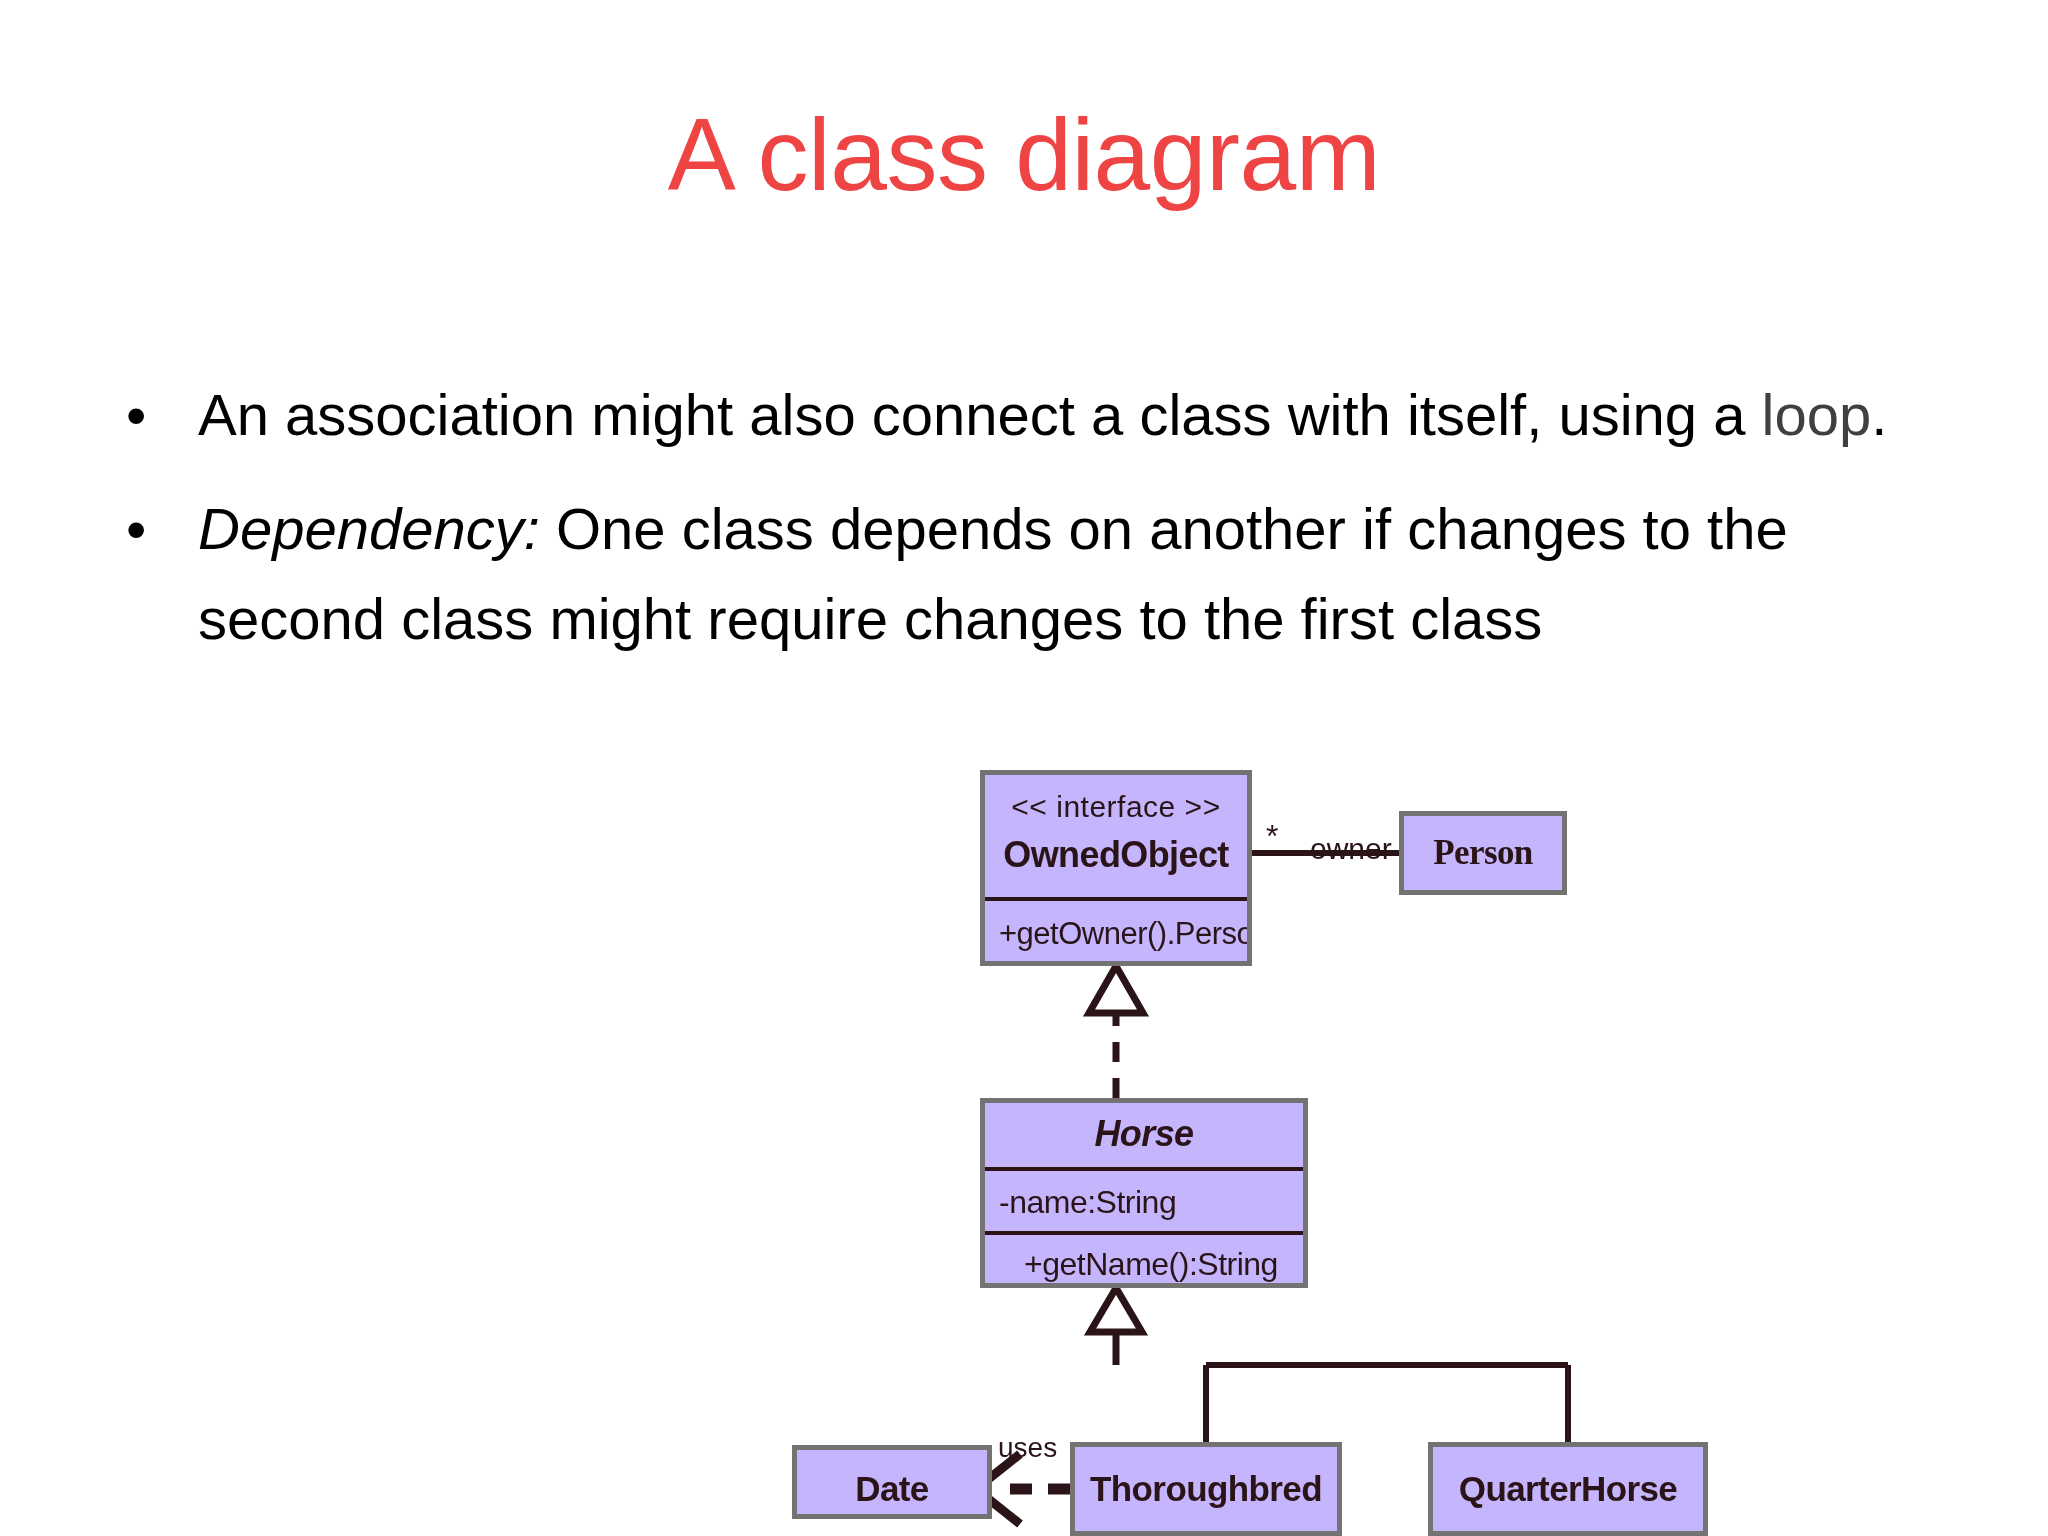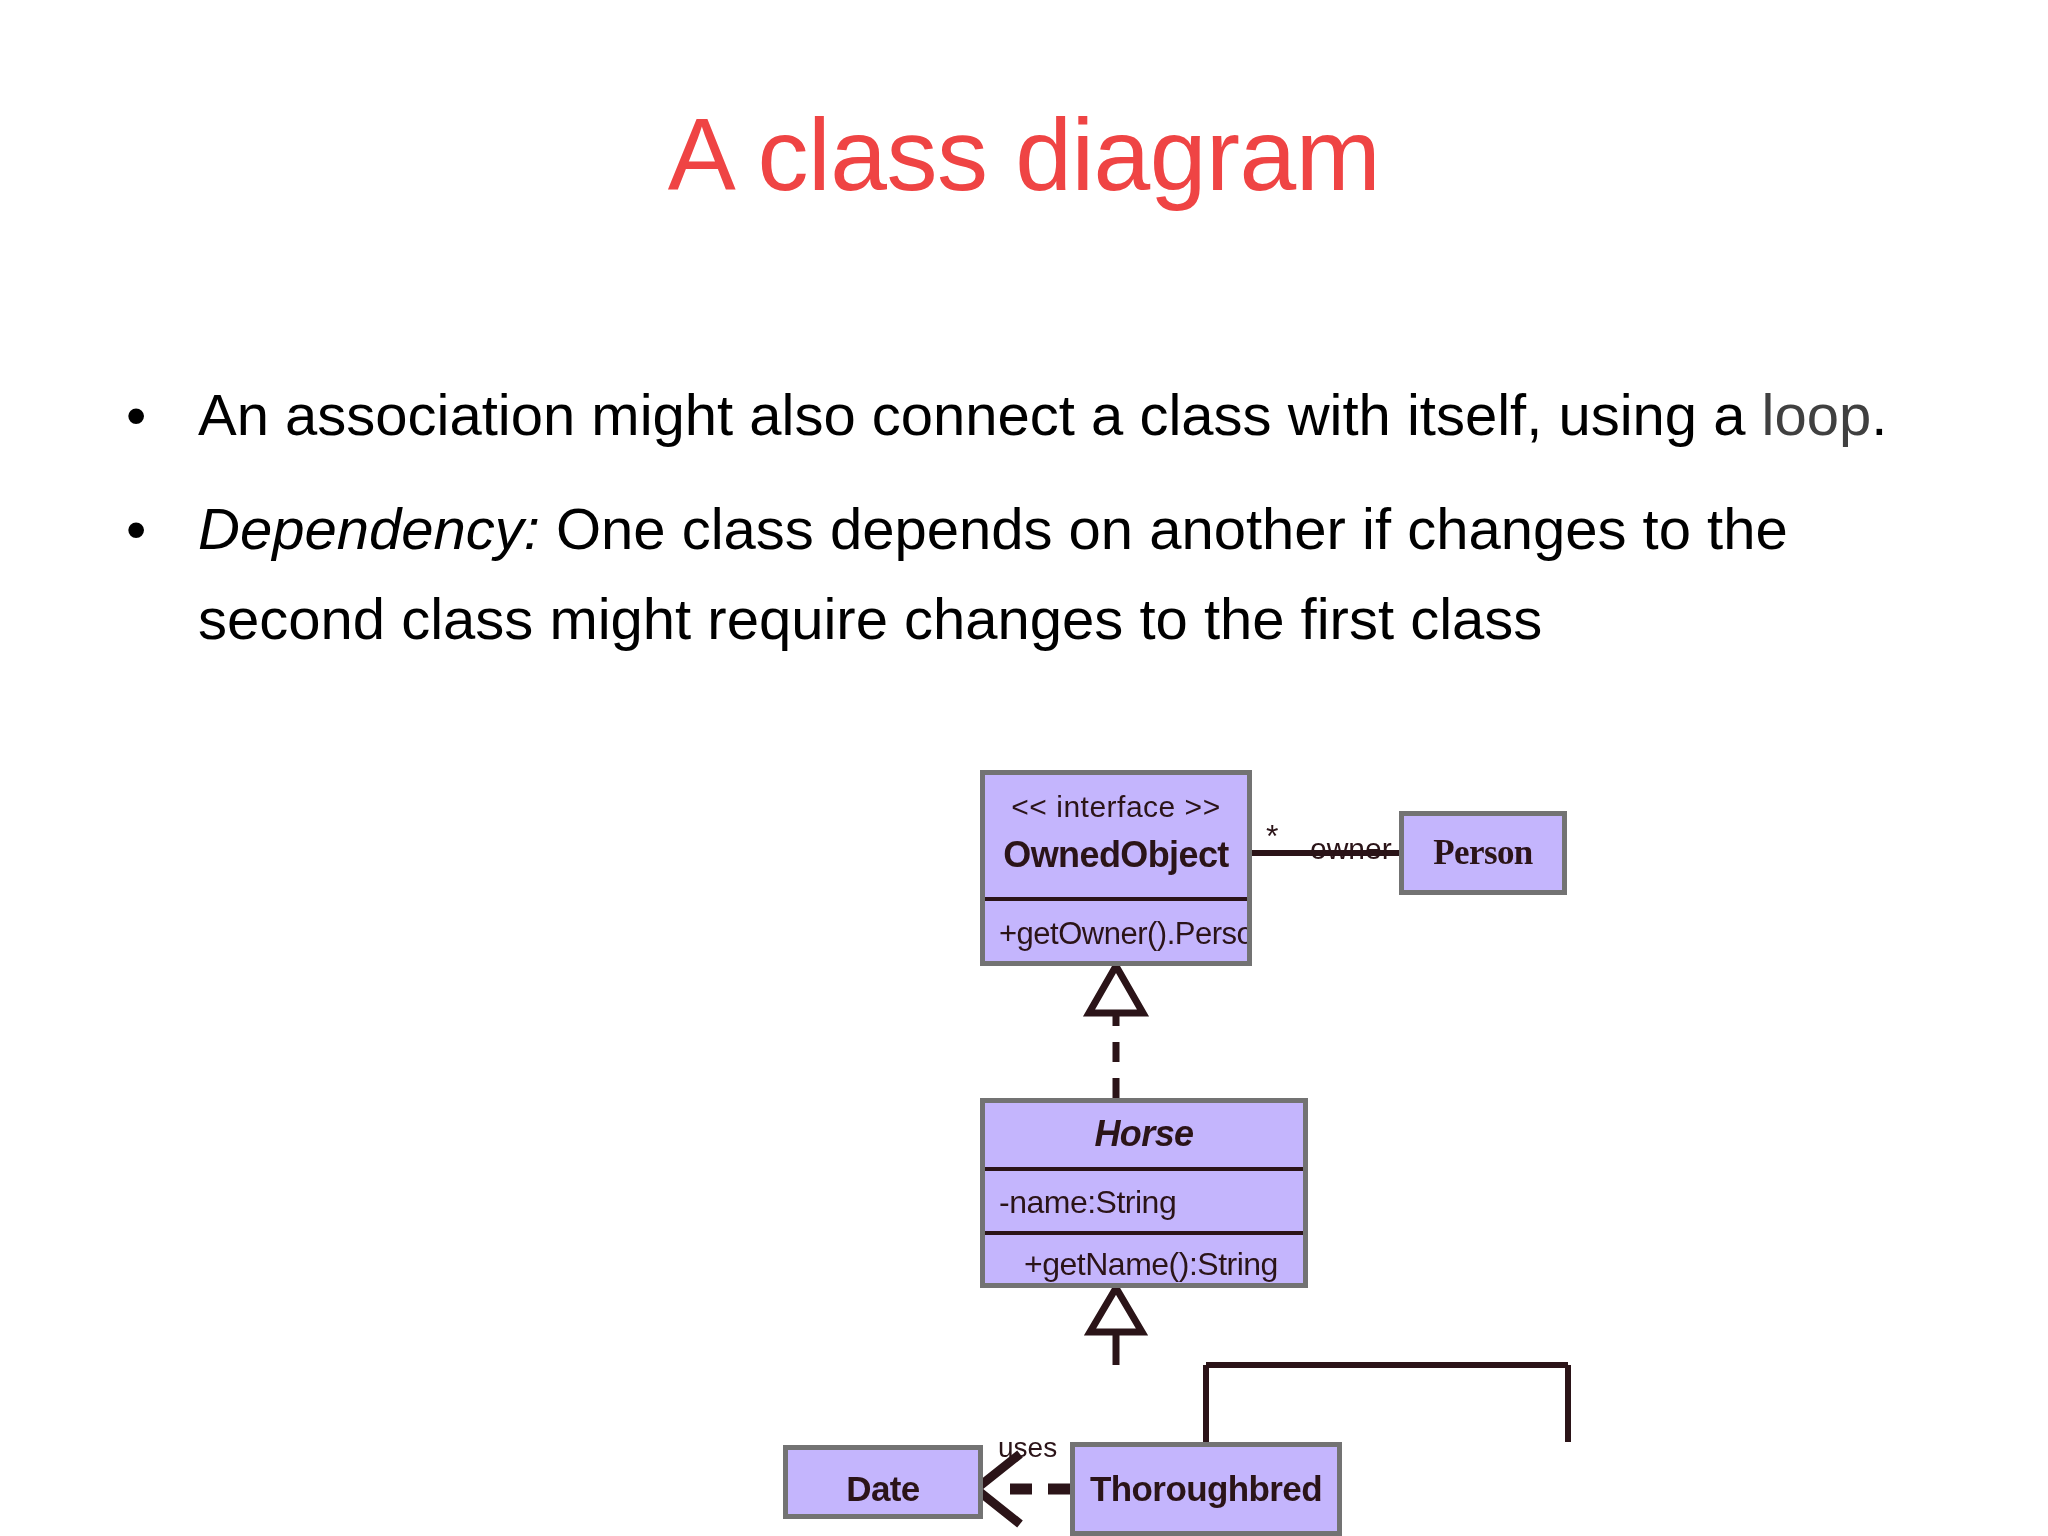--- a/index.html
+++ b/index.html
@@ -118,21 +118,21 @@
   #class-person .c-head { font-size: 35px; line-height: 74px; }
 
   #class-horse {
     left: 200px; top: 328px; width: 328px; height: 190px;
   }
   #class-horse .c-head { height: 64px; font-size: 36px; line-height: 62px; }
   #class-horse .c-attrs { height: 64px; font-size: 32px; line-height: 62px; }
   #class-horse .c-ops { height: 62px; font-size: 32px; line-height: 58px; text-align: center; }
 
   #class-date {
-    left: 3px; top: 675px; width: 200px; height: 74px;
+    left: 12px; top: 675px; width: 200px; height: 74px;
   }
   #class-date .c-head { font-size: 35px; line-height: 78px; }
 
   #class-thoroughbred {
     left: 290px; top: 672px; width: 272px; height: 94px;
   }
   #class-thoroughbred .c-head { font-size: 35px; line-height: 84px; }
 
   #class-quarterhorse {
     left: 648px; top: 672px; width: 280px; height: 94px;
@@ -222,18 +222,21 @@
   </div>
 
   <div class="uml-box" id="class-date">
     <div class="compartment c-head name-bold">Date</div>
   </div>
 
   <div class="uml-box" id="class-thoroughbred">
     <div class="compartment c-head name-bold">Thoroughbred</div>
   </div>
 
+  <div class="uml-box" id="class-quarterhorse">
+    <div class="compartment c-head name-bold">QuarterHorse</div>
+  </div>
 
   <div class="edge-label" id="label-multiplicity">*</div>
   <div class="edge-label" id="label-owner">owner</div>
   <div class="edge-label" id="label-uses">uses</div>
 
 </div>
 
 </body></html>

